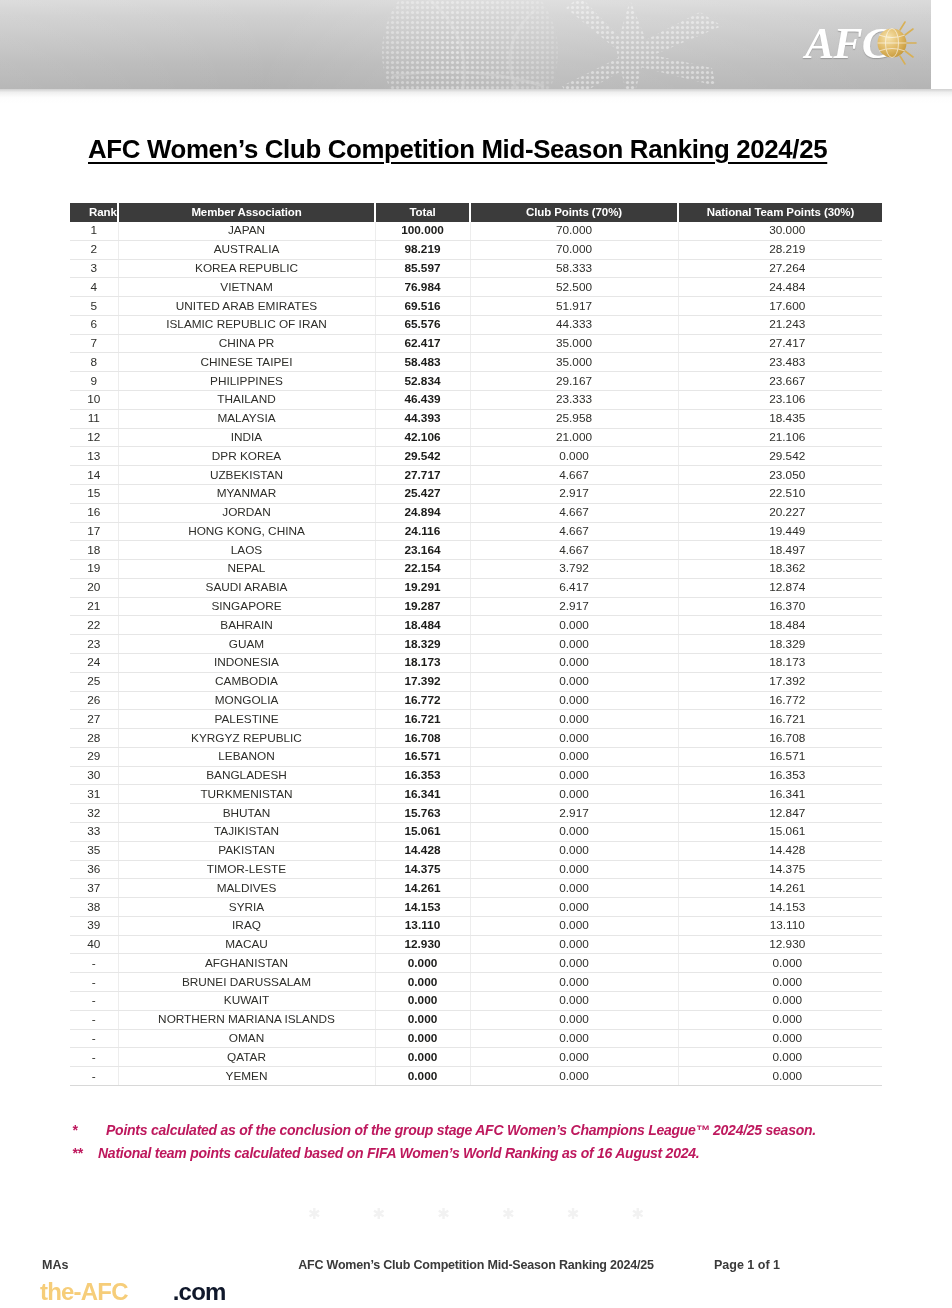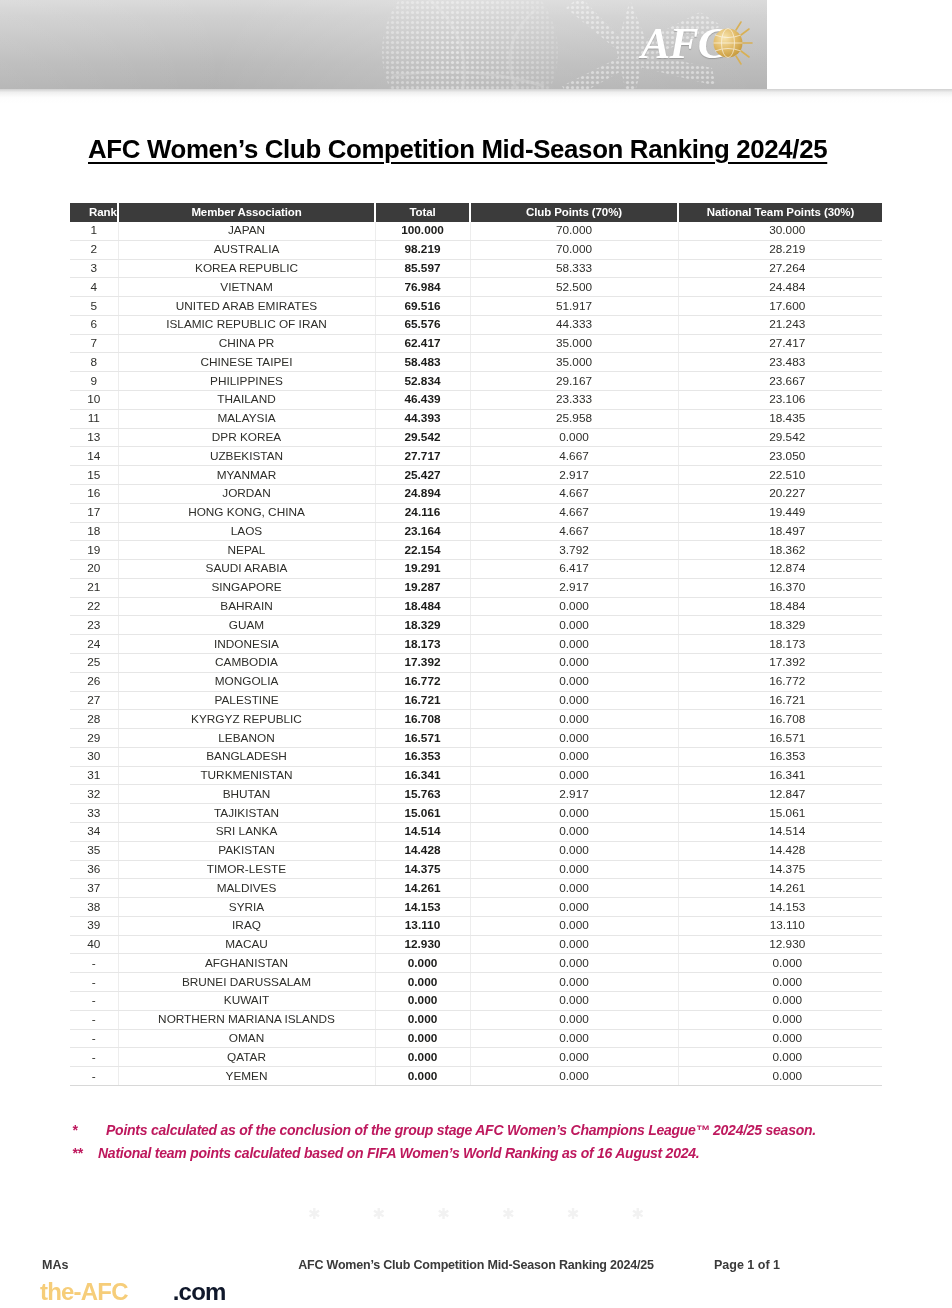--- a/index.html
+++ b/index.html
@@ -10,21 +10,21 @@
     background: #ffffff;
     font-family: "Liberation Sans", sans-serif;
     position: relative;
     overflow: hidden;
   }
 
   
   .banner {
     position: absolute;
     top: 0; left: 0;
-    width: 767px;
+    width: 931px;
     height: 89px;
     background: linear-gradient(to bottom,
         #d9d9d9 0%, #cfcfcf 18%, #c4c4c4 45%, #b9b9b9 72%, #b0b0b0 100%);
     overflow: hidden;
   }
   .banner-wm {
     position: absolute;
     top: -10px; left: 330px;
     width: 520px; height: 120px;
     opacity: 0.55;
@@ -365,20 +365,27 @@
         <td>23.106</td>
       </tr>
       <tr>
         <td class="rank-cell">11</td>
         <td>MALAYSIA</td>
         <td class="total-cell">44.393</td>
         <td>25.958</td>
         <td>18.435</td>
       </tr>
       <tr>
+        <td class="rank-cell">12</td>
+        <td>INDIA</td>
+        <td class="total-cell">42.106</td>
+        <td>21.000</td>
+        <td>21.106</td>
+      </tr>
+      <tr>
         <td class="rank-cell">13</td>
         <td>DPR KOREA</td>
         <td class="total-cell">29.542</td>
         <td>0.000</td>
         <td>29.542</td>
       </tr>
       <tr>
         <td class="rank-cell">14</td>
         <td>UZBEKISTAN</td>
         <td class="total-cell">27.717</td>
@@ -510,27 +517,20 @@
         <td class="total-cell">15.763</td>
         <td>2.917</td>
         <td>12.847</td>
       </tr>
       <tr>
         <td class="rank-cell">33</td>
         <td>TAJIKISTAN</td>
         <td class="total-cell">15.061</td>
         <td>0.000</td>
         <td>15.061</td>
-      </tr>
-      <tr>
-        <td class="rank-cell">34</td>
-        <td>SRI LANKA</td>
-        <td class="total-cell">14.514</td>
-        <td>0.000</td>
-        <td>14.514</td>
       </tr>
       <tr>
         <td class="rank-cell">35</td>
         <td>PAKISTAN</td>
         <td class="total-cell">14.428</td>
         <td>0.000</td>
         <td>14.428</td>
       </tr>
       <tr>
         <td class="rank-cell">36</td>

